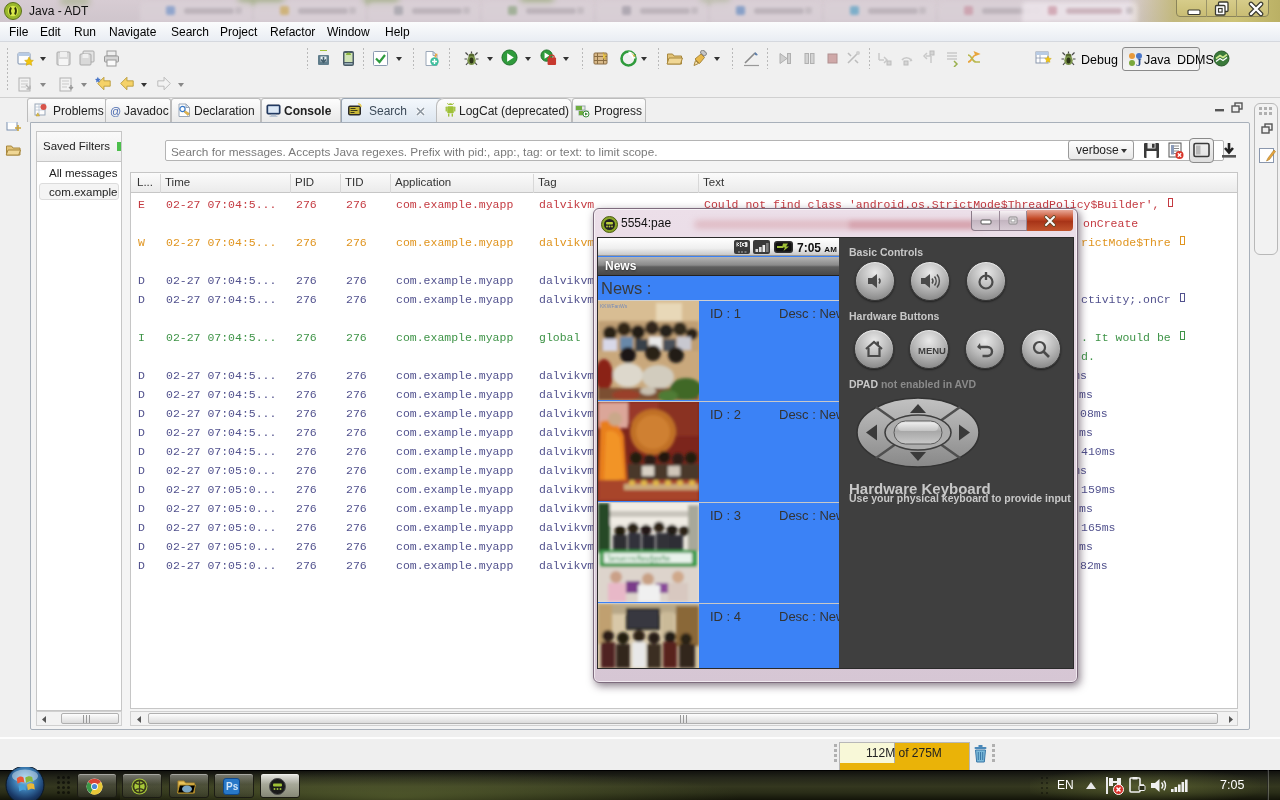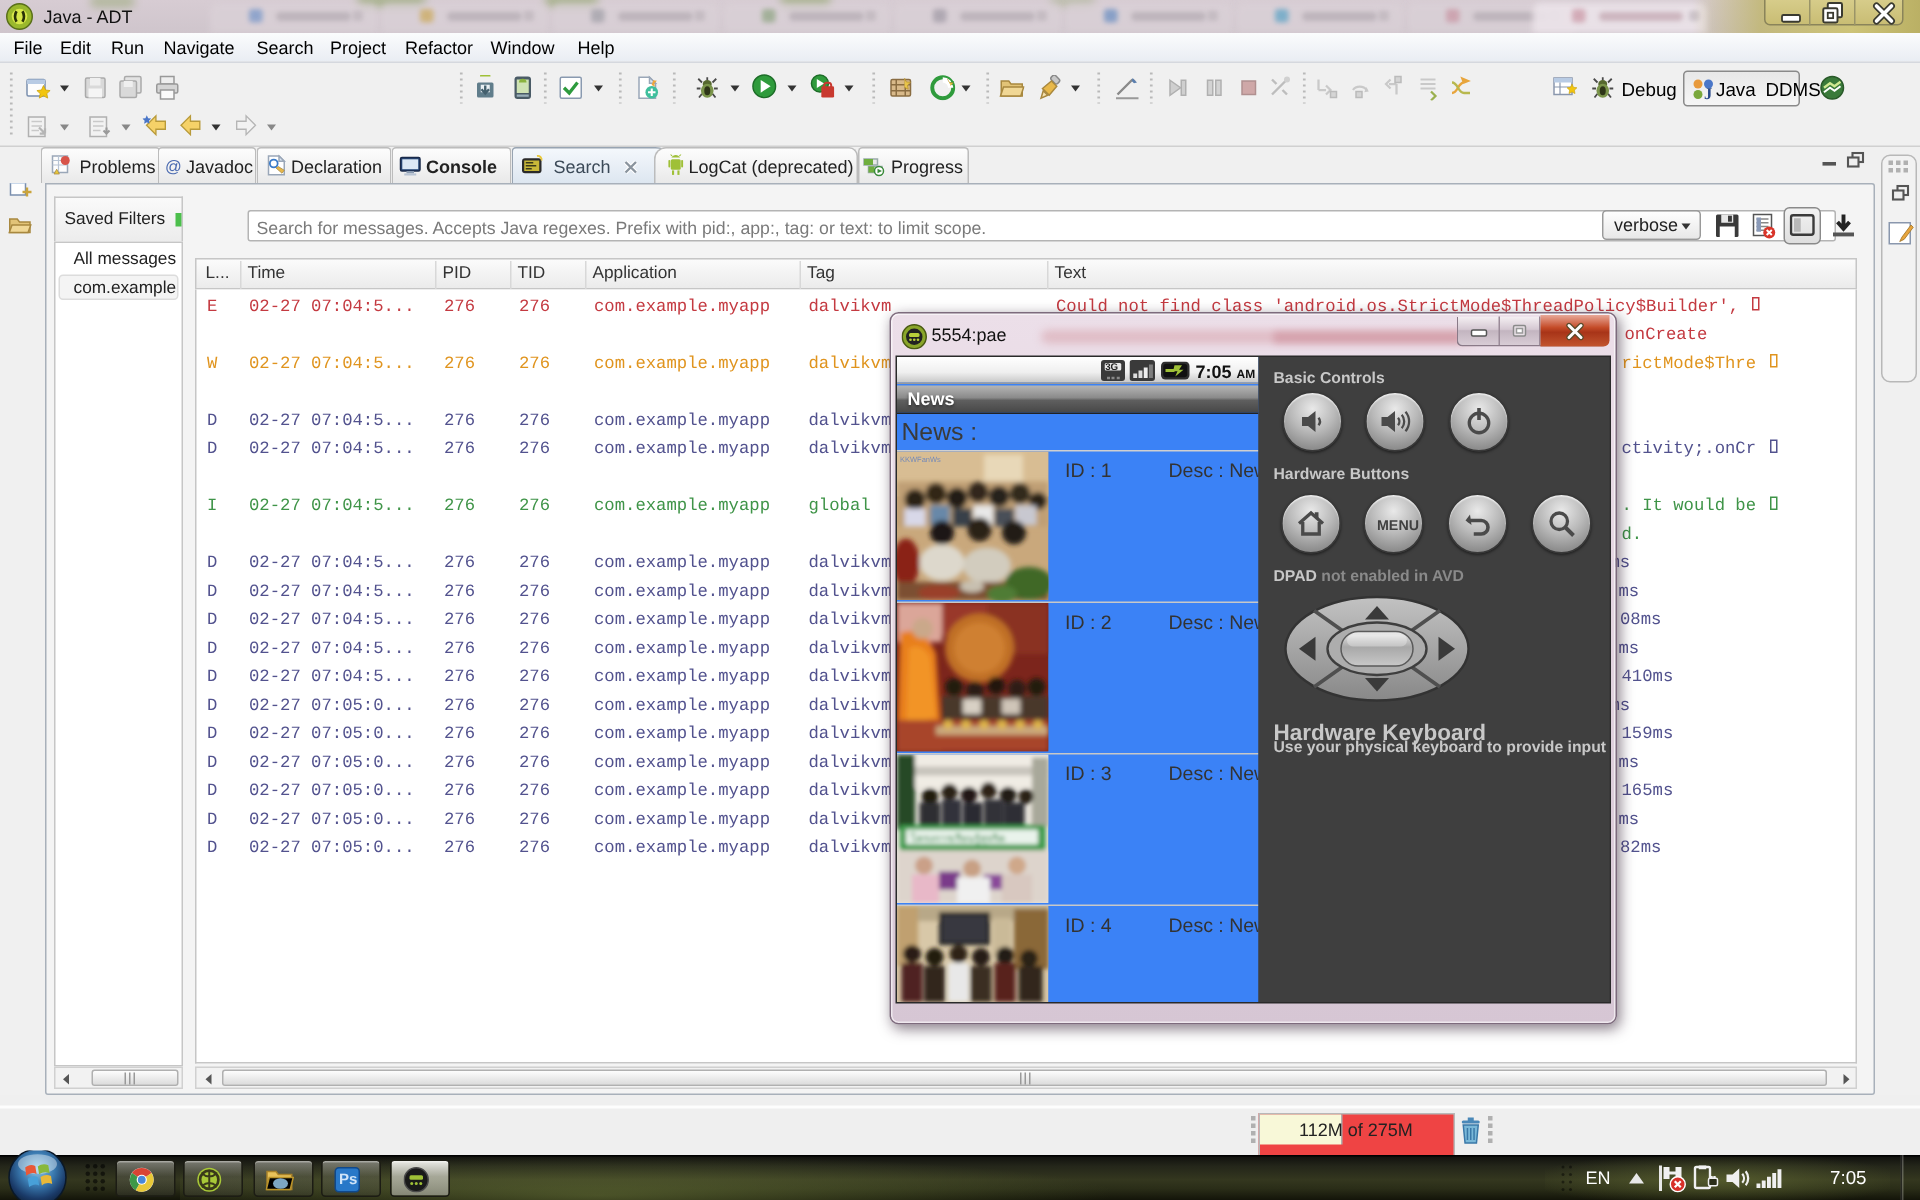--- a/index.html
+++ b/index.html
@@ -524,21 +524,21 @@
         <rect x="2" y="4" width="7" height="6" fill="#eee" stroke="#555" stroke-width="1.4"></rect>
       </svg>
     <svg class="abs" style="left:1258px;top:146px" width="19" height="19" viewBox="0 0 19 19">
         <rect x="1.5" y="2.5" width="14" height="14" fill="#fff" stroke="#8a97ad"></rect>
         <path d="M16 4 L10 12 l-1.5 3 3 -1.5 6 -8z" fill="#e8a53c" stroke="#a87a2c" stroke-width=".6"></path>
       </svg>
   </div>
   <div class="abs" id="statusbar">
     <div class="abs" style="left:0;top:7px;width:1280px;height:2px;background:#fdfdfd;"></div>
     <div class="abs" style="left:834px;top:14px;width:3px;height:3px;background:#b0b0b0;box-shadow:0 5px 0 #b0b0b0,0 10px 0 #b0b0b0,0 15px 0 #b0b0b0;"></div>
-    <div class="abs" style="left:839px;top:12px;width:131px;height:32px;border:1px solid #b8b8b8;background:#ef4444;">
+    <div class="abs" style="left:839px;top:12px;width:131px;height:32px;border:1px solid #b8b8b8;background:#eab308;">
       <div class="abs" style="left:0;top:0;width:54px;height:20px;background:#f8f8d8;"></div>
       <div class="abs" style="left:54px;top:0;width:1px;height:20px;background:#b0b0b0;"></div>
       <div class="abs" style="left:26px;top:3px;font-size:12px;color:#222;white-space:nowrap;">112M of 275M</div>
     </div>
     <svg class="abs" style="left:972px;top:13px" width="17" height="20" viewBox="0 0 17 20">
         <rect x="2.5" y="4" width="12" height="2" rx="1" fill="#4a88b8"></rect>
         <rect x="6.5" y="2" width="4" height="2.5" fill="#4a88b8"></rect>
         <path d="M3.5 7 h10 l-1.2 12 h-7.6z" fill="#7ab8d8" stroke="#3a78a8"></path>
         <path d="M6.3 9 v8 M8.5 9 v8 M10.7 9 v8" stroke="#3a78a8"></path>
       </svg>

